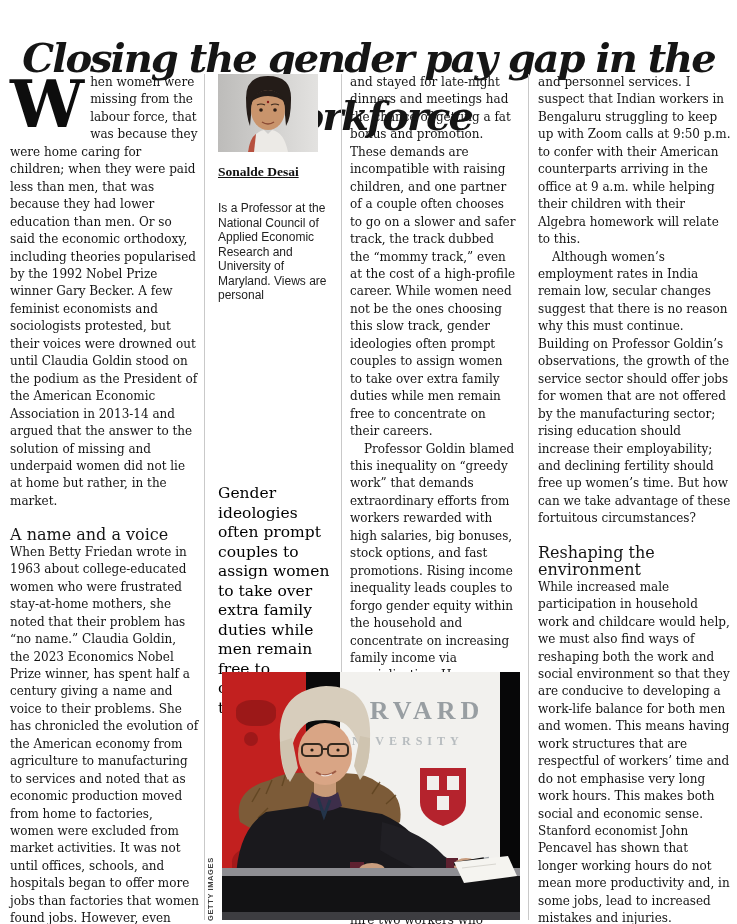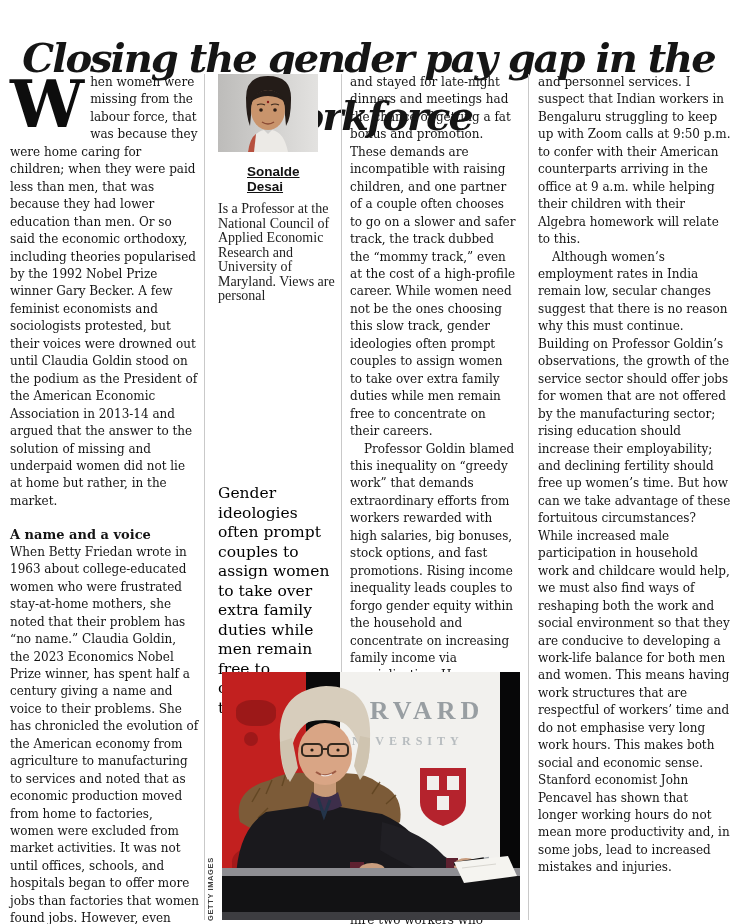--- a/index.html
+++ b/index.html
@@ -9,30 +9,30 @@
   .headline{position:absolute;top:2px;left:0;width:737px;text-align:center;
             font-style:italic;font-weight:600;font-size:40px;letter-spacing:-2px;
             color:#151515;line-height:58px;}
   
   .vrule{position:absolute;top:74px;height:846px;width:1px;background:#c9c9c9;}
   
   .col{position:absolute;top:74px;font-size:12px;line-height:17.45px;color:#141414;
        text-align:left;}
   .col p{margin:0;}
   .col p.indent{text-indent:14px;}
-  .subhead{font-weight:bold;font-size:13px;margin-top:16px !important;}
+  .subhead{font-weight:normal;font-size:16px;margin-top:16px !important;}
   .dropcap{float:left;font-size:66px;line-height:52px;font-weight:700;color:#0d0d0d;
            margin:4px 6px 0 0;font-family:"DejaVu Serif",serif;}
   .booktitle{font-style:italic;}
   
   .author-card{position:absolute;left:218px;top:74px;width:120px;}
   .author-photo{width:100px;height:78px;display:block;}
   .author-name{margin-top:12px;font-weight:bold;font-size:13.5px;text-decoration:underline;
-               color:#111;font-family:Liberation Sans, sans-serif;margin-left:29px;}
-  .author-bio{margin-top:8px;font-family:Liberation Serif, serif;font-size:14px;
+               color:#111;font-family:Liberation Serif, serif;}
+  .author-bio{margin-top:21px;font-family:Liberation Sans, sans-serif;font-size:12px;
               line-height:14.5px;color:#222;}
   
   .pull-quote{position:absolute;left:218px;top:484px;width:122px;font-size:15.5px;
               line-height:19.5px;color:#000;font-family:"DejaVu Serif",serif;}
   
   .photo{position:absolute;left:222px;top:672px;width:298px;height:248px;background:#0a0a0b;}
   .photo .red-banner{position:absolute;left:0;top:0;width:84px;height:210px;background:#c2201f;}
   .photo .red-motif1{position:absolute;left:14px;top:28px;width:40px;height:26px;
                      background:#8f1517;border-radius:40%;opacity:.75;}
   .photo .red-motif2{position:absolute;left:10px;top:176px;width:46px;height:34px;
@@ -103,20 +103,21 @@
 
   <div class="col c3">
     <p>and stayed for late-night dinners and meetings had the chance of getting a fat bonus and promotion. These demands are incompatible with raising children, and one partner of a couple often chooses to go on a slower and safer track, the track dubbed the “mommy track,” even at the cost of a high-profile career. While women need not be the ones choosing this slow track, gender ideologies often prompt couples to assign women to take over extra family duties while men remain free to concentrate on their careers.</p>
     <p class="indent">Professor Goldin blamed this inequality on “greedy work” that demands extraordinary efforts from workers rewarded with high salaries, big bonuses, stock options, and fast promotions. Rising income inequality leads couples to forgo gender equity within the household and concentrate on increasing family income via specialisation. Her solution to this dilemma is restructuring a workplace that does not rely on heroic efforts, has moderate work hours, and predictable schedules.</p>
     <p class="indent"><span>In some ways, Professor Goldin’s work dovetails with that of Juliet Schor, who argued in her book </span><span class="booktitle">The Overworked American</span><span> that it was far more beneficial to companies to hire two workers who worked long hours than three workers who worked regular hours since it reduced costs such as health insurance, office space,</span></p>
   </div>
 
   <div class="col c4">
     <p>and personnel services. I suspect that Indian workers in Bengaluru struggling to keep up with Zoom calls at 9:50 p.m. to confer with their American counterparts arriving in the office at 9 a.m. while helping their children with their Algebra homework will relate to this.</p>
     <p class="indent">Although women’s employment rates in India remain low, secular changes suggest that there is no reason why this must continue. Building on Professor Goldin’s observations, the growth of the service sector should offer jobs for women that are not offered by the manufacturing sector; rising education should increase their employability; and declining fertility should free up women’s time. But how can we take advantage of these fortuitous circumstances?</p>
+    <p class="subhead">Reshaping the environment</p>
     <p>While increased male participation in household work and childcare would help, we must also find ways of reshaping both the work and social environment so that they are conducive to developing a work-life balance for both men and women. This means having work structures that are respectful of workers’ time and do not emphasise very long work hours. This makes both social and economic sense. Stanford economist John Pencavel has shown that longer working hours do not mean more productivity and, in some jobs, lead to increased mistakes and injuries.</p>
 
   </div>
 
   <div class="photo">
     <div class="red-banner">
       <div class="red-motif1"></div>
       <div class="red-motif2"></div>
       <div class="red-motif3"></div>
     </div>

